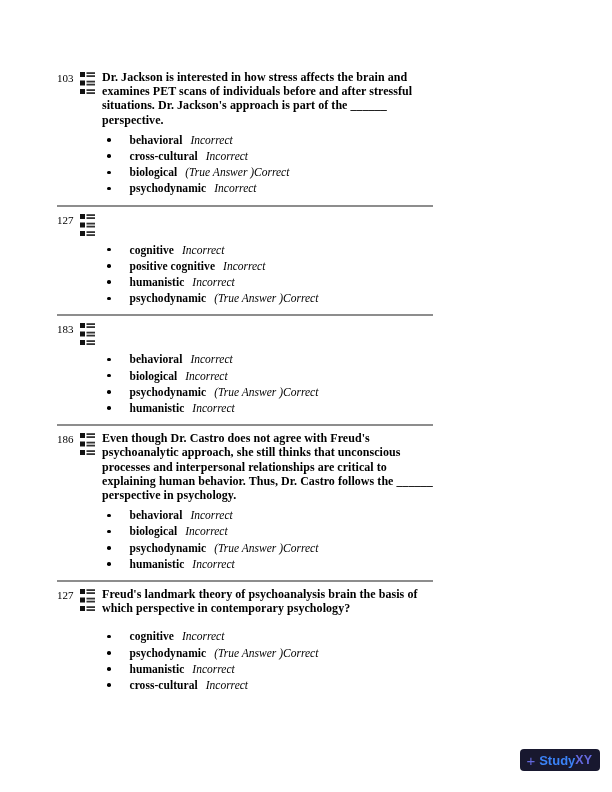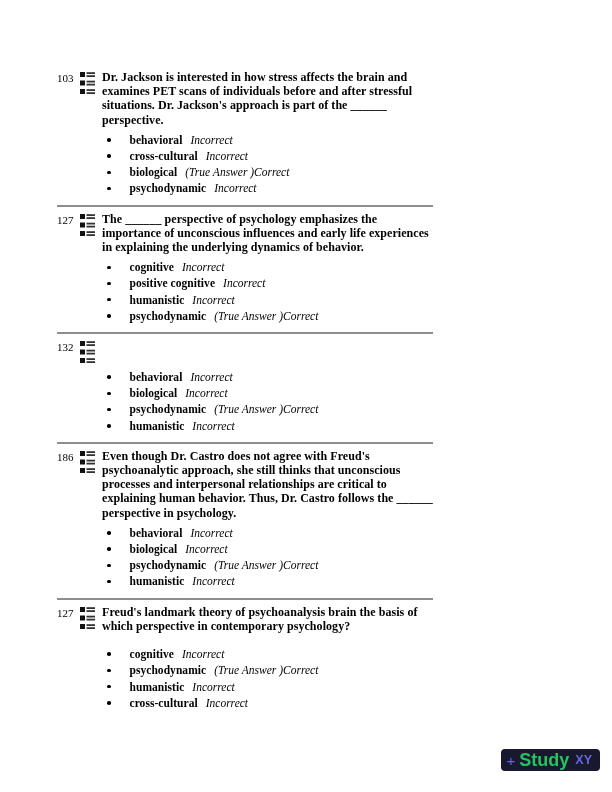--- a/index.html
+++ b/index.html
@@ -82,22 +82,22 @@
     font-family: "Liberation Sans", sans-serif;
     cursor: pointer;
   }
   .brand-plus {
     color: #6468dd;
     font-size: 15px;
     font-weight: 400;
     margin-right: 4px;
     line-height: 1;
   }
-  .brand-name { color: #22c55e; font-weight: bold; font-size: 18px; }
-  .brand-accent { color: #6468dd; font-weight: bold; font-size: 12.5px; margin-left: 6px; }
+  .brand-name { color: #3b82f6; font-weight: bold; font-size: 13px; }
+  .brand-accent { color: #6468dd; font-weight: bold; font-size: 12.5px; }
 </style>
 </head>
 <body>
 
 <div class="content">
 
   <section class="question">
     <div class="q-row">
       <span class="q-num">103</span>
       <svg class="q-icon" width="15" height="23" viewBox="0 0 15 23">
@@ -148,23 +148,20 @@
         <rect x="0" y="0" width="5" height="5" fill="#111"></rect>
           <rect x="6.5" y="0.2" width="8.5" height="1.8" fill="#333"></rect>
           <rect x="6.5" y="3.2" width="8.5" height="1.8" fill="#333"></rect>
         <rect x="0" y="8.5" width="5" height="5" fill="#111"></rect>
           <rect x="6.5" y="8.7" width="8.5" height="1.8" fill="#333"></rect>
           <rect x="6.5" y="11.7" width="8.5" height="1.8" fill="#333"></rect>
         <rect x="0" y="17" width="5" height="5" fill="#111"></rect>
           <rect x="6.5" y="17.2" width="8.5" height="1.8" fill="#333"></rect>
           <rect x="6.5" y="20.2" width="8.5" height="1.8" fill="#333"></rect>
       </svg>
-      <div class="q-text">The ______ perspective of psychology emphasizes the
-importance of unconscious influences and early life experiences
-in explaining the underlying dynamics of behavior.</div>
     </div>
     <ul class="options">
       <li class="opt">
           <span class="opt-bullet"></span>
           <span class="opt-label">cognitive</span>
           <span class="opt-result">Incorrect</span>
         </li>
       <li class="opt">
           <span class="opt-bullet"></span>
           <span class="opt-label">positive cognitive</span>
@@ -179,21 +176,21 @@
           <span class="opt-bullet"></span>
           <span class="opt-label">psychodynamic</span>
           <span class="opt-result">(True Answer )Correct</span>
         </li>
     </ul>
   </section>
   <div class="divider"></div>
 
   <section class="question">
     <div class="q-row">
-      <span class="q-num">132</span>
+      <span class="q-num">183</span>
       <svg class="q-icon" width="15" height="23" viewBox="0 0 15 23">
         <rect x="0" y="0" width="5" height="5" fill="#111"></rect>
           <rect x="6.5" y="0.2" width="8.5" height="1.8" fill="#333"></rect>
           <rect x="6.5" y="3.2" width="8.5" height="1.8" fill="#333"></rect>
         <rect x="0" y="8.5" width="5" height="5" fill="#111"></rect>
           <rect x="6.5" y="8.7" width="8.5" height="1.8" fill="#333"></rect>
           <rect x="6.5" y="11.7" width="8.5" height="1.8" fill="#333"></rect>
         <rect x="0" y="17" width="5" height="5" fill="#111"></rect>
           <rect x="6.5" y="17.2" width="8.5" height="1.8" fill="#333"></rect>
           <rect x="6.5" y="20.2" width="8.5" height="1.8" fill="#333"></rect>

